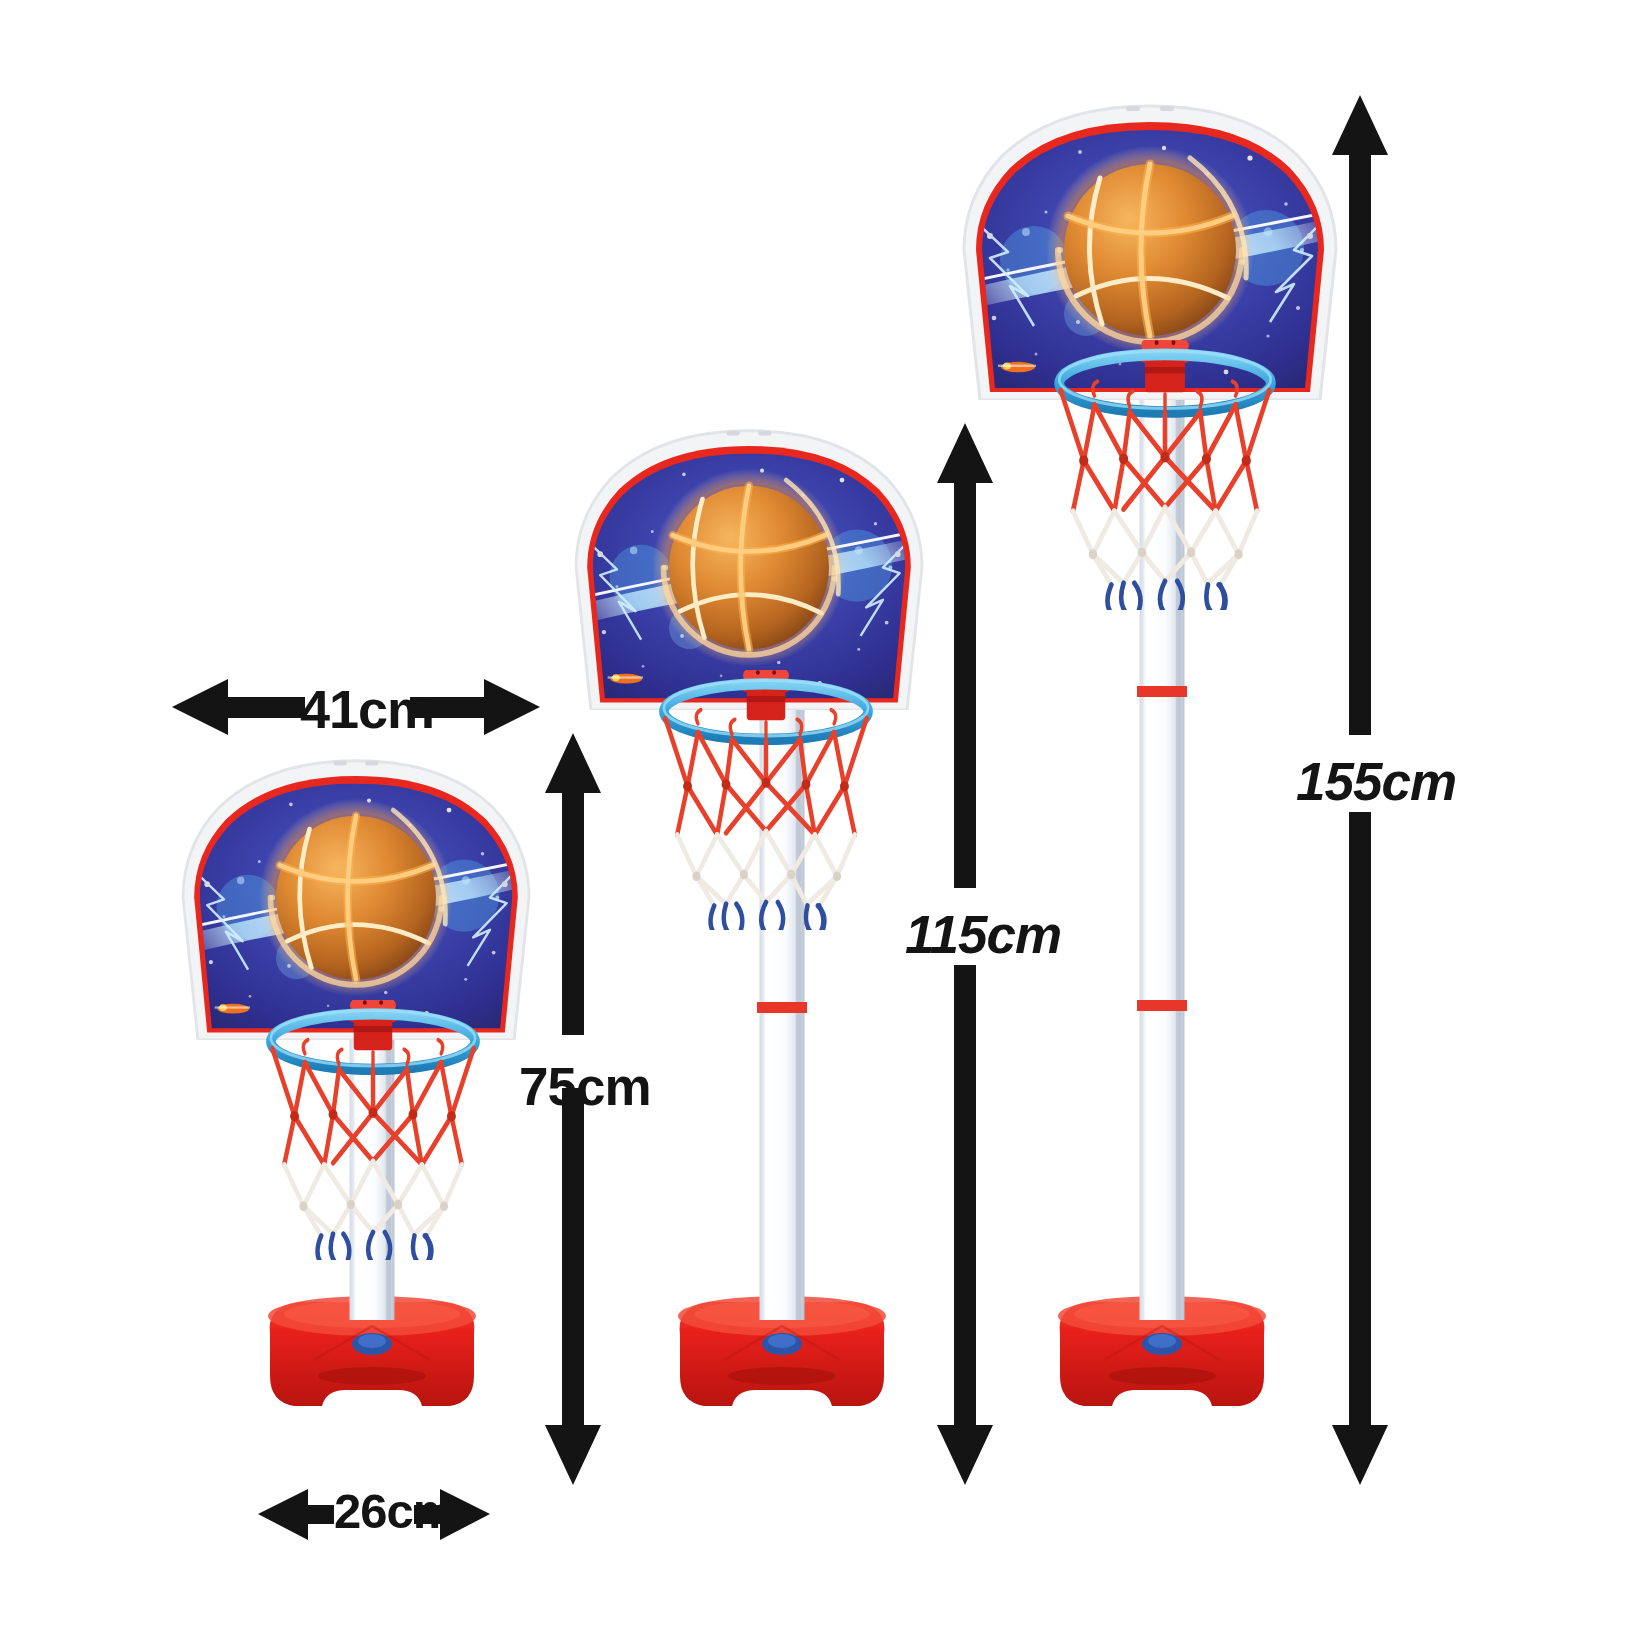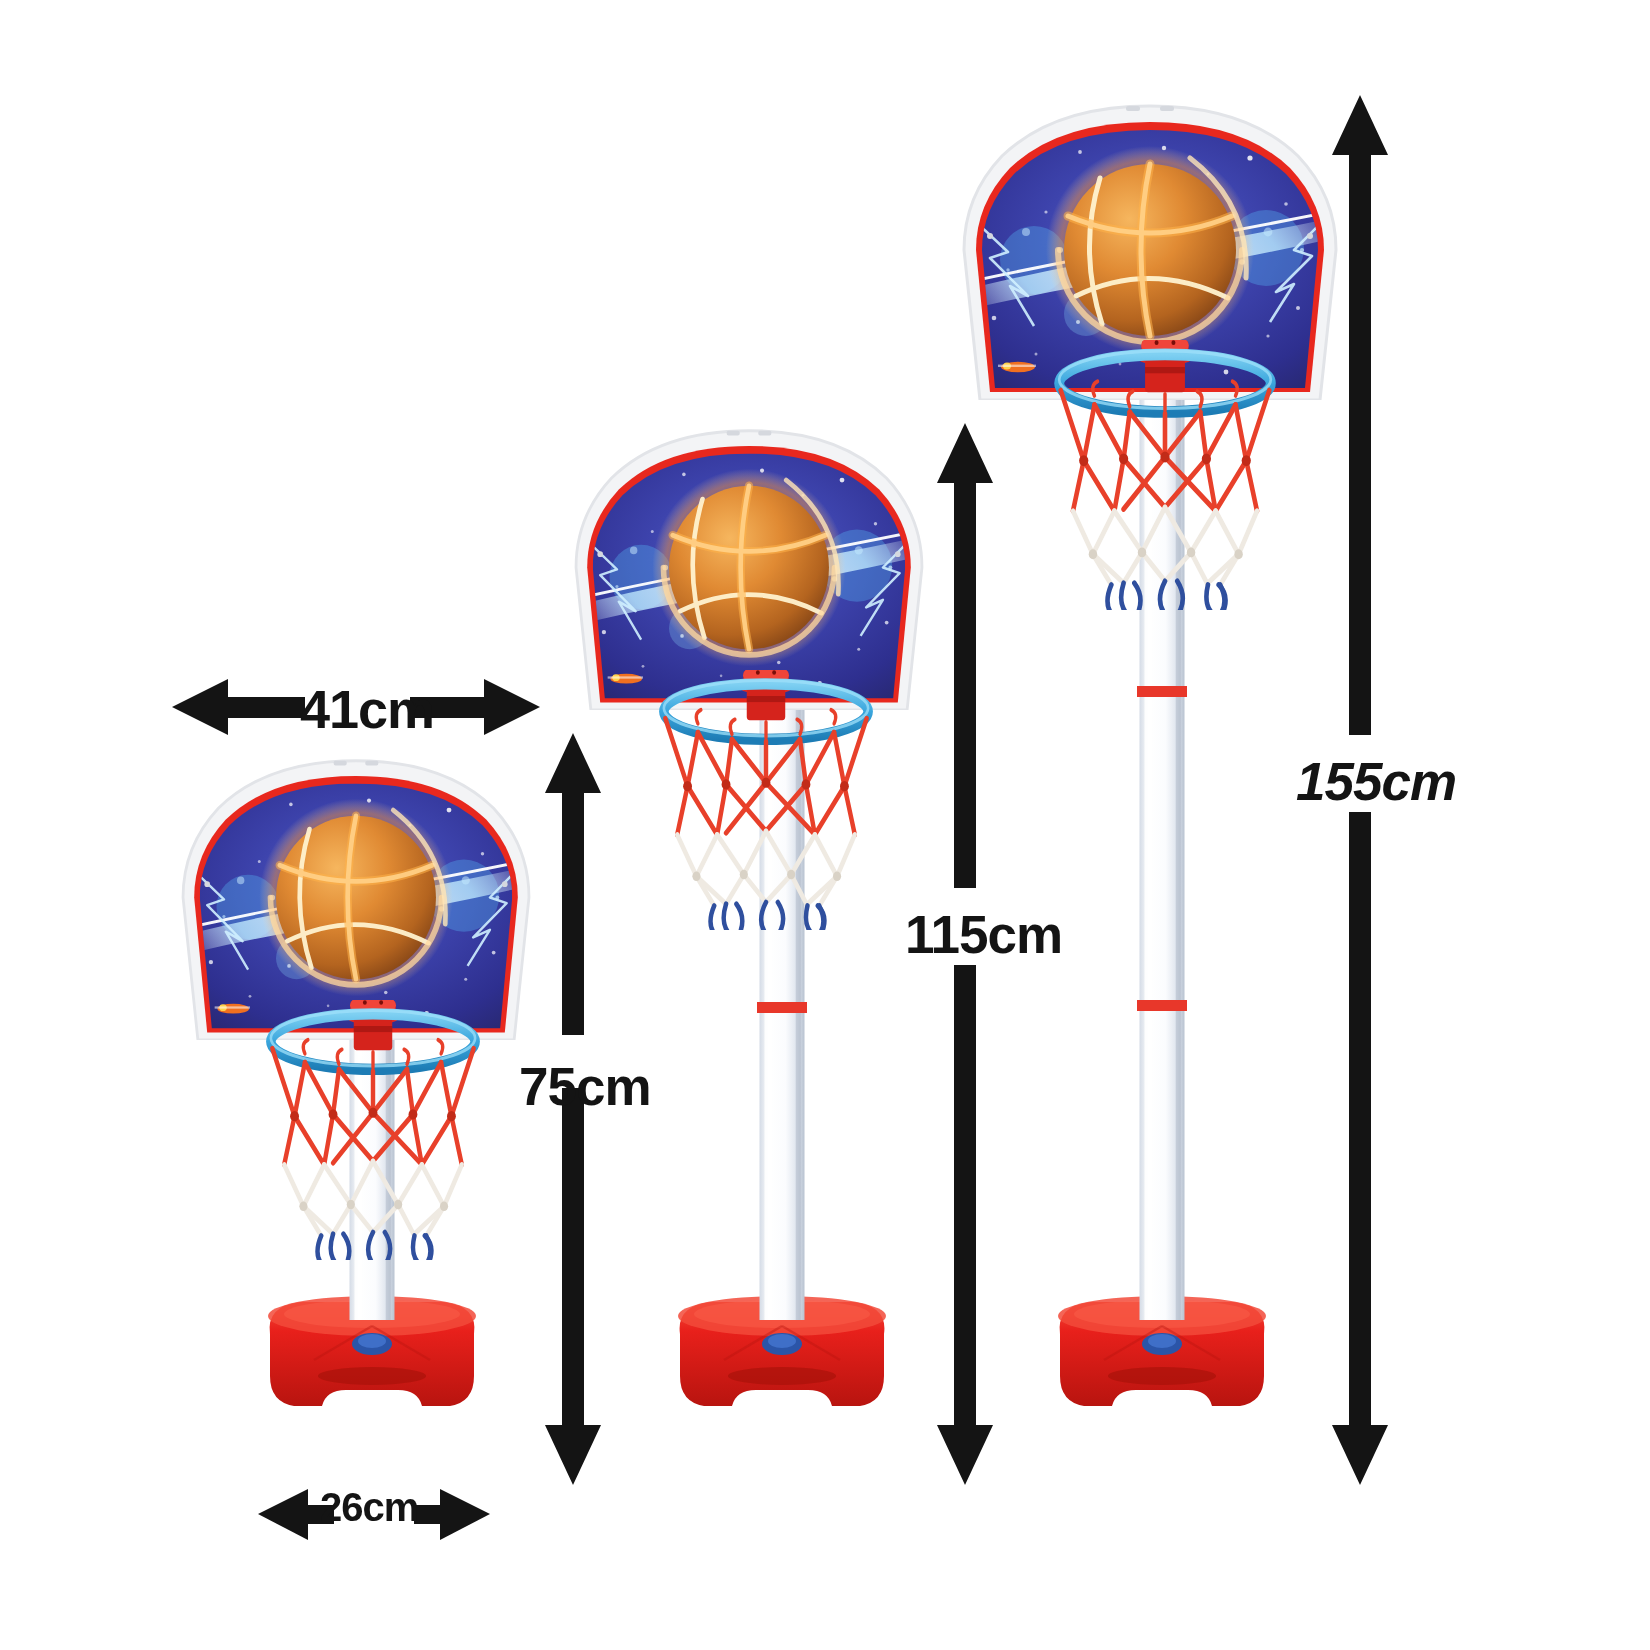--- a/index.html
+++ b/index.html
@@ -16,23 +16,23 @@
     position:absolute;
     font-family:"Liberation Sans", sans-serif;
     font-weight:bold;
     color:#141414;
     letter-spacing:-1px;
     white-space:nowrap;
     line-height:1;
     -webkit-font-smoothing:antialiased;
   }
   #lbl-41{font-size:54px;left:300px;top:682px;}
-  #lbl-26{font-size:40px;left:320px;top:1487px;}
+  #lbl-26{font-size:49px;left:334px;top:1487px;}
   #lbl-75{font-size:53px;left:519px;top:1060px;}
-  #lbl-115{font-size:53px;left:905px;top:908px;}
+  #lbl-115{font-size:53px;left:905px;top:908px;font-style:italic;}
   #lbl-155{font-size:53px;left:1296px;top:755px;font-style:italic;}
 </style>
 </head>
 <body>
 
 <div id="stage">
 
   <svg class="scene" viewBox="0 0 1650 1650" xmlns="http://www.w3.org/2000/svg">
     <defs>
 

